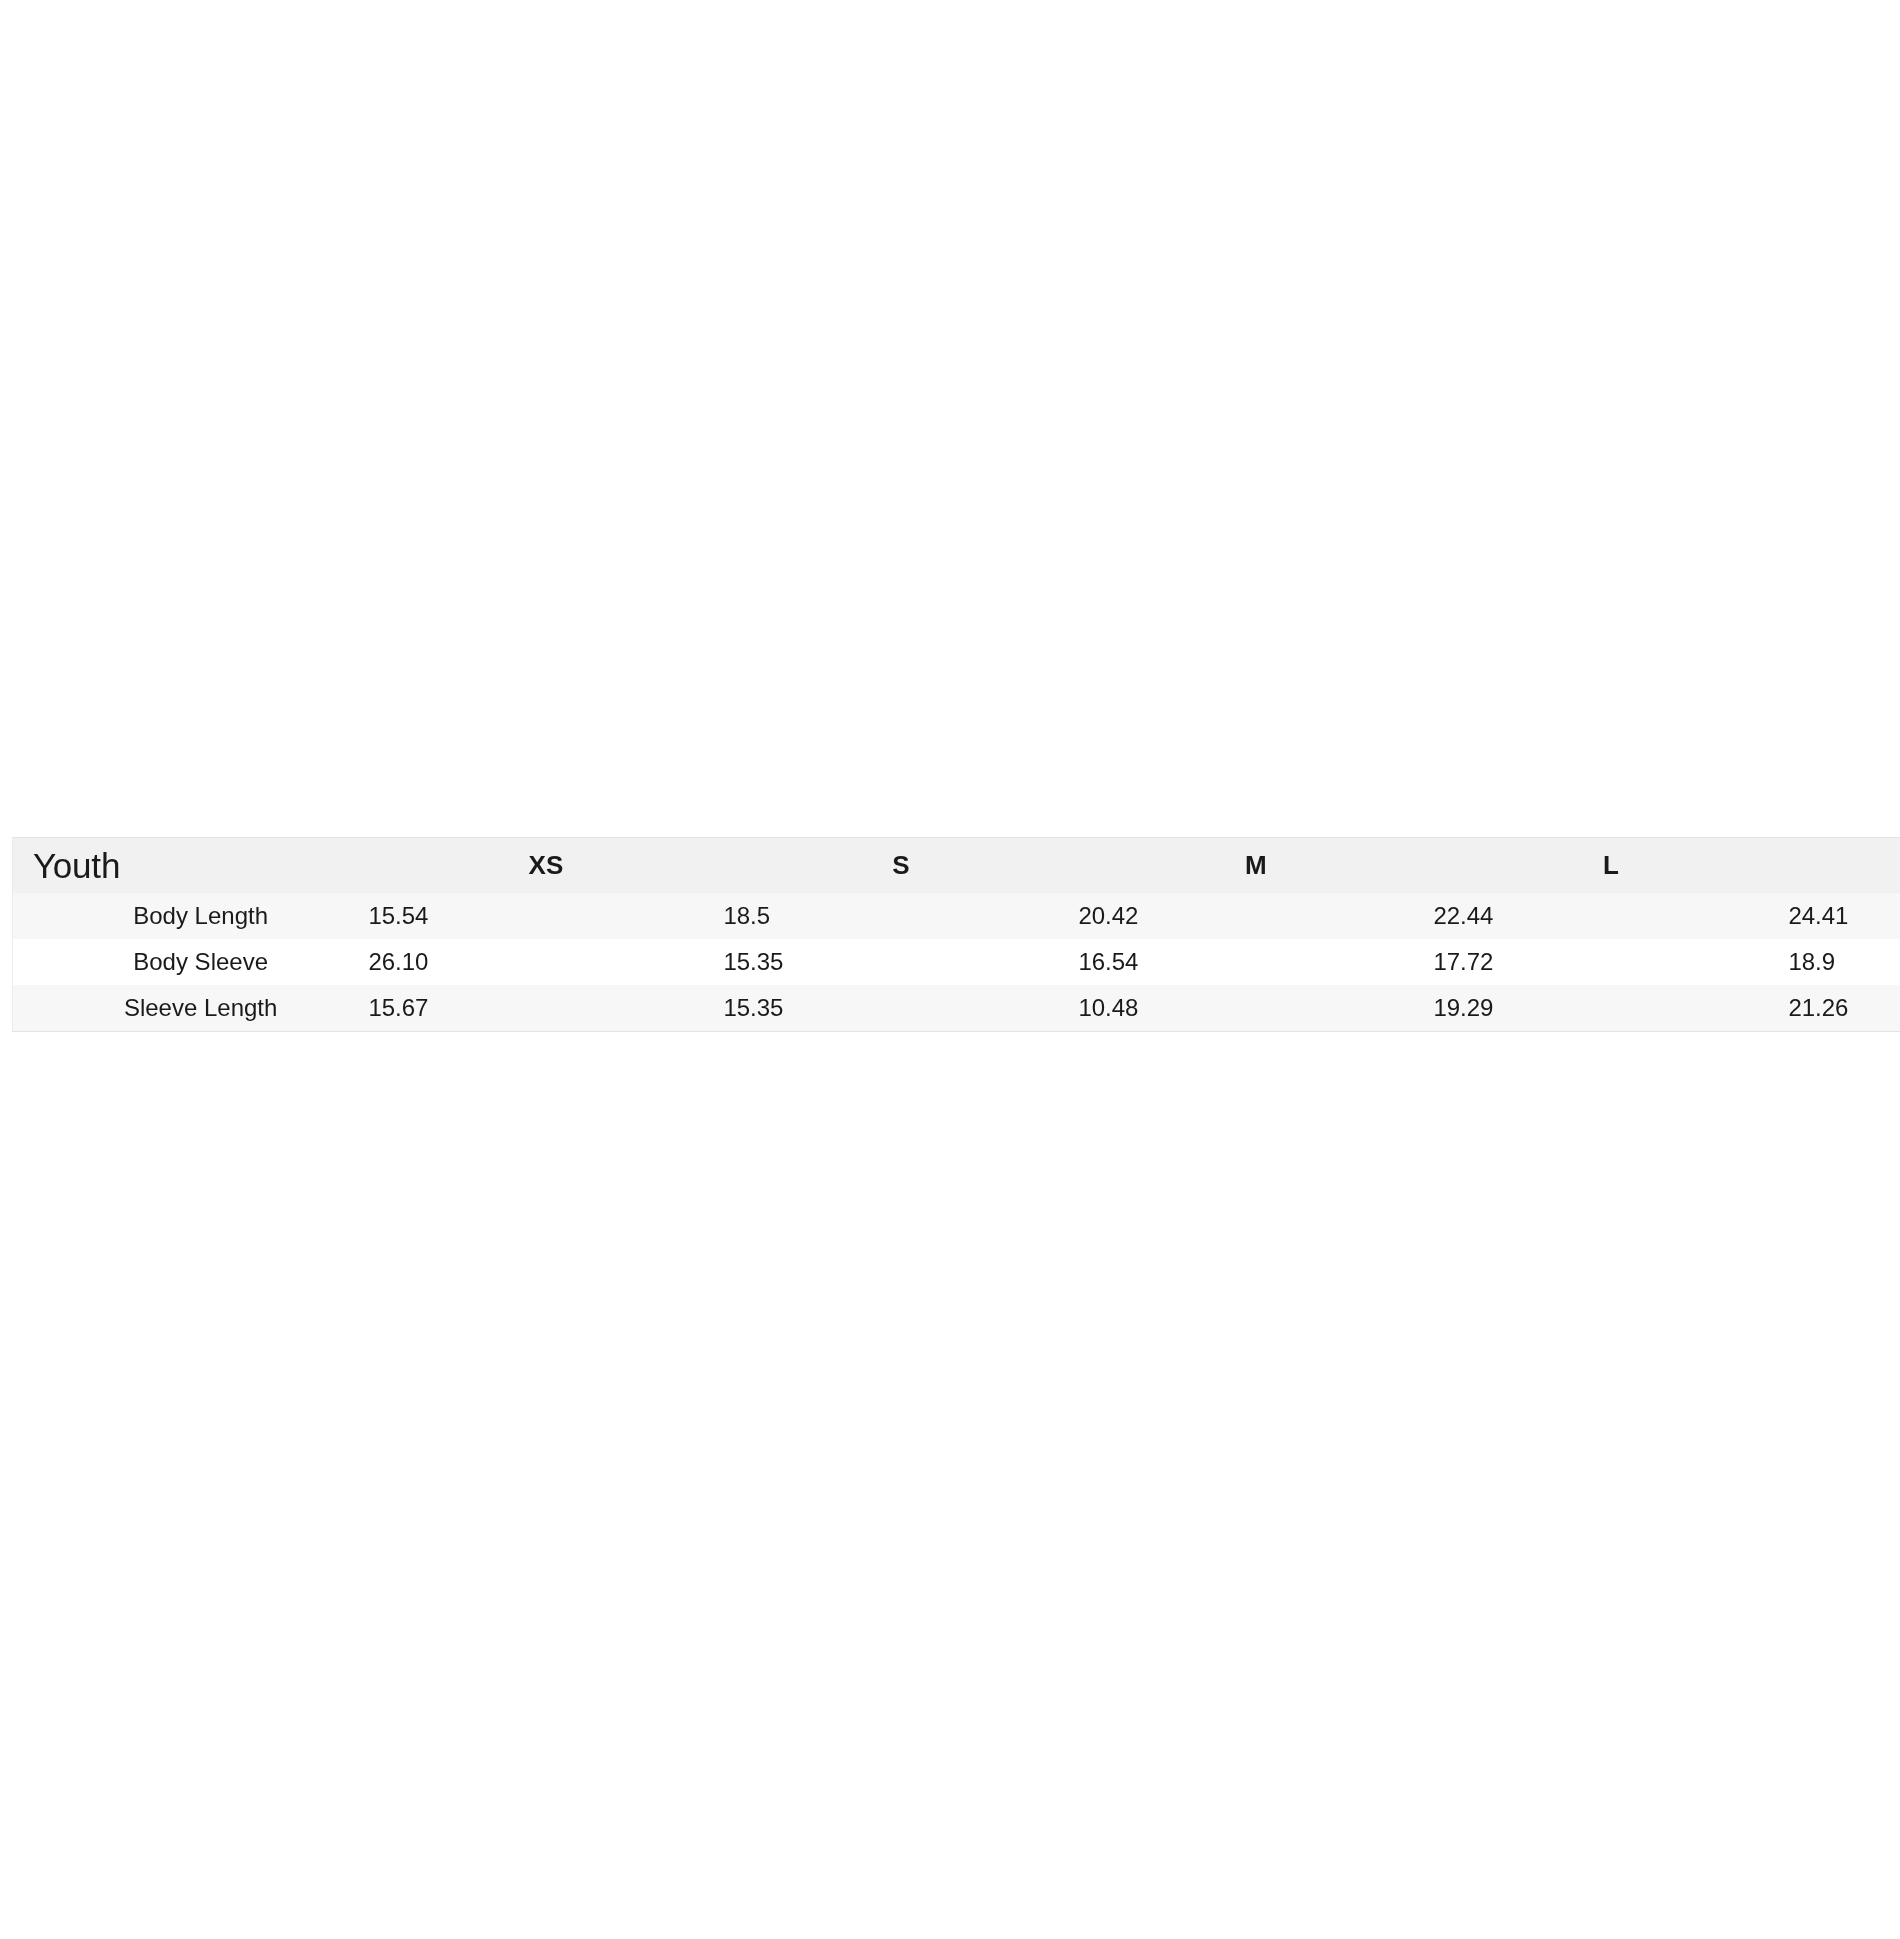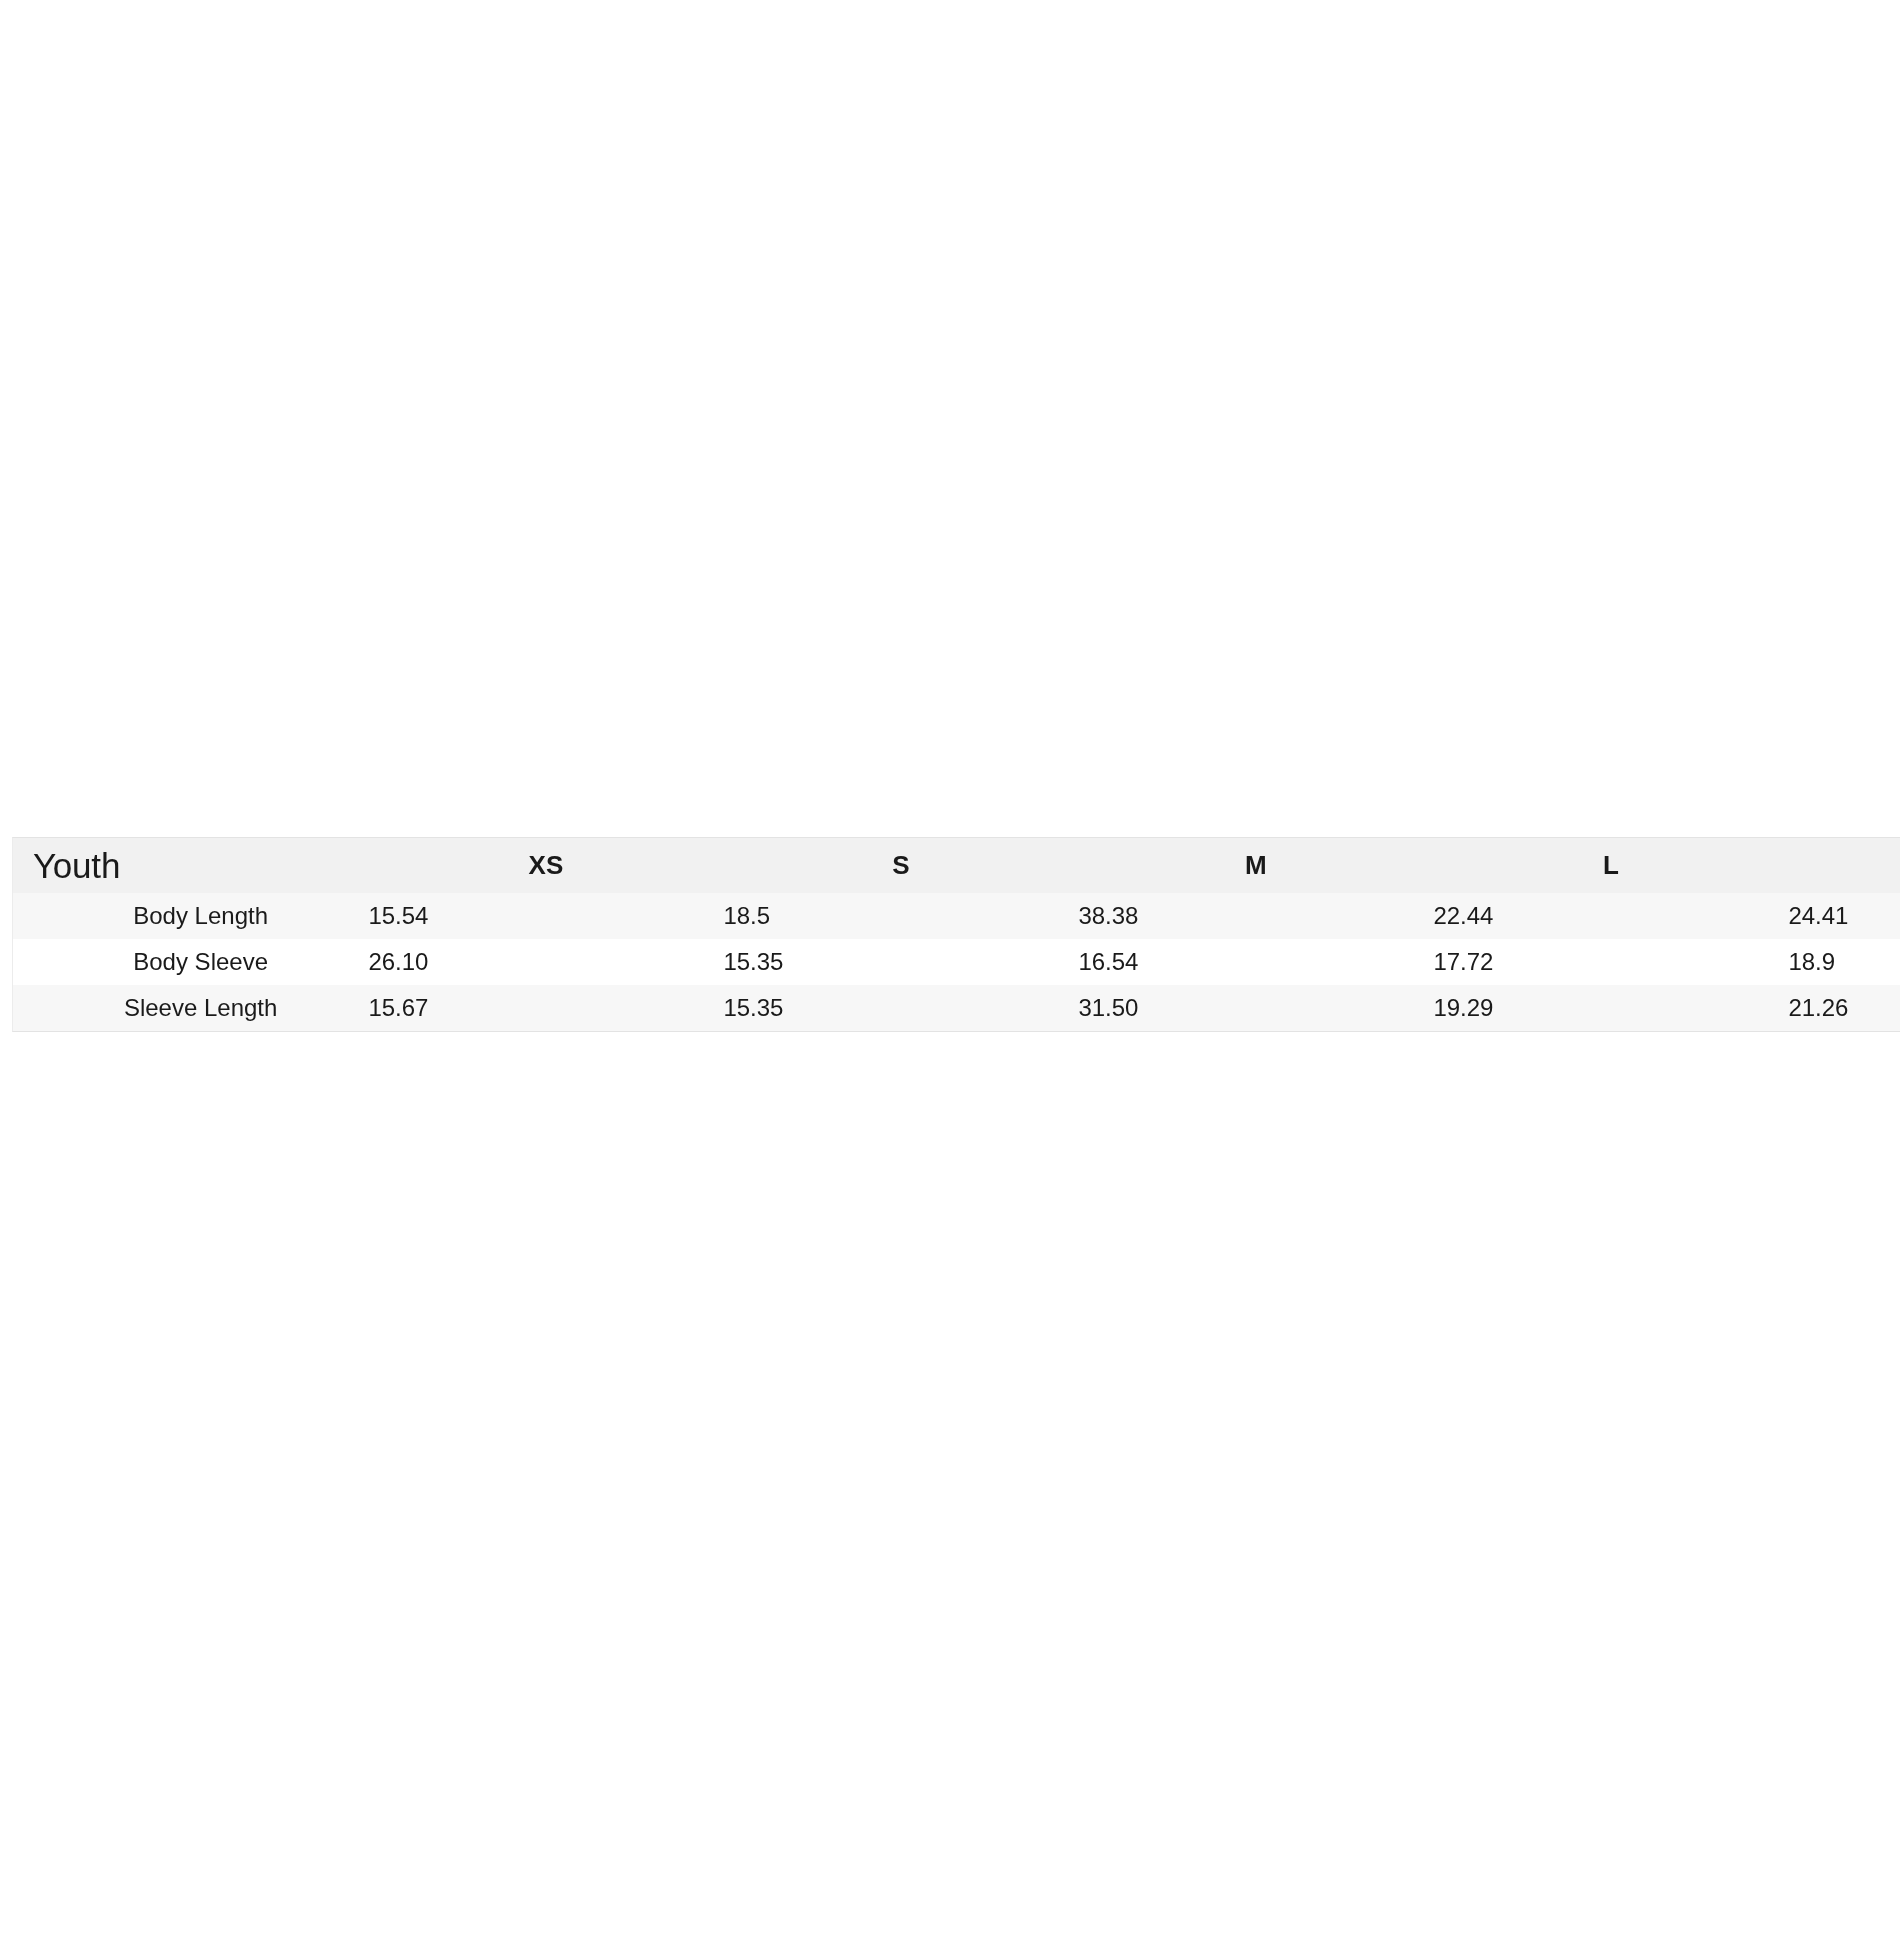--- a/index.html
+++ b/index.html
@@ -107,36 +107,36 @@
         <th>M</th>
         <th>L</th>
         <th>XL</th>
       </tr>
     </thead>
     <tbody>
       <tr>
         <td class="rowhead">Body Length</td>
         <td>15.54</td>
         <td>18.5</td>
-        <td>38.38</td>
+        <td>20.42</td>
         <td>22.44</td>
         <td>24.41</td>
       </tr>
       <tr>
         <td class="rowhead">Body Sleeve</td>
         <td>26.10</td>
         <td>15.35</td>
         <td>16.54</td>
         <td>17.72</td>
         <td>18.9</td>
       </tr>
       <tr>
         <td class="rowhead">Sleeve Length</td>
         <td>15.67</td>
         <td>15.35</td>
-        <td>31.50</td>
+        <td>10.48</td>
         <td>19.29</td>
         <td>21.26</td>
       </tr>
     </tbody>
   </table>
 </div>
 
 
 </body></html>

